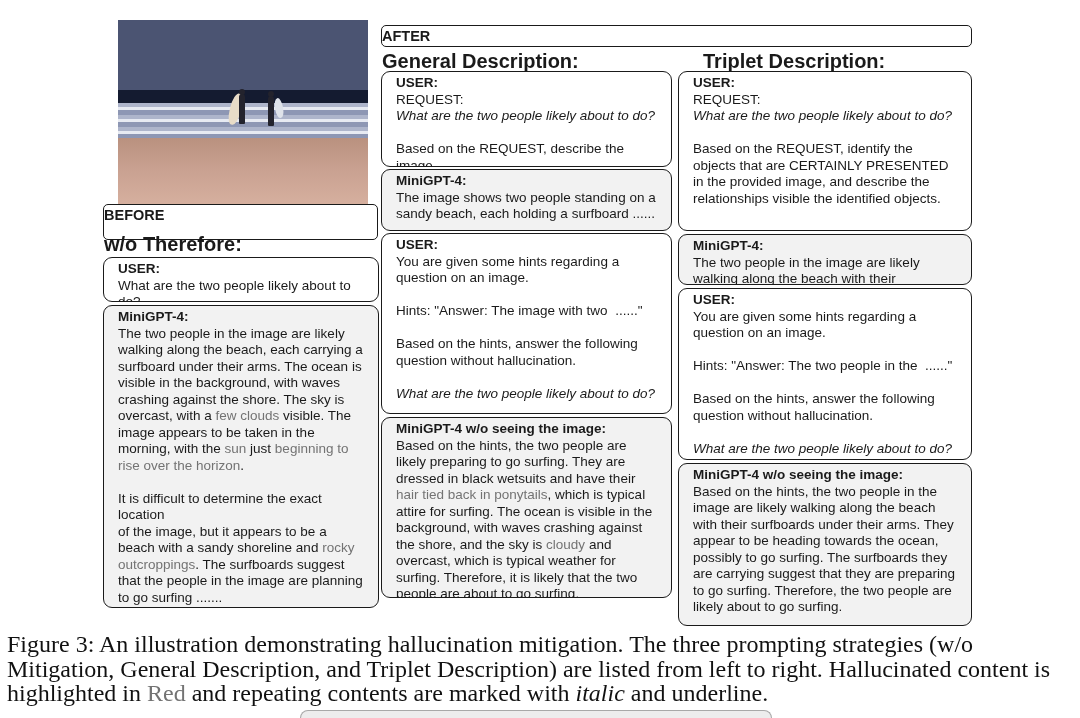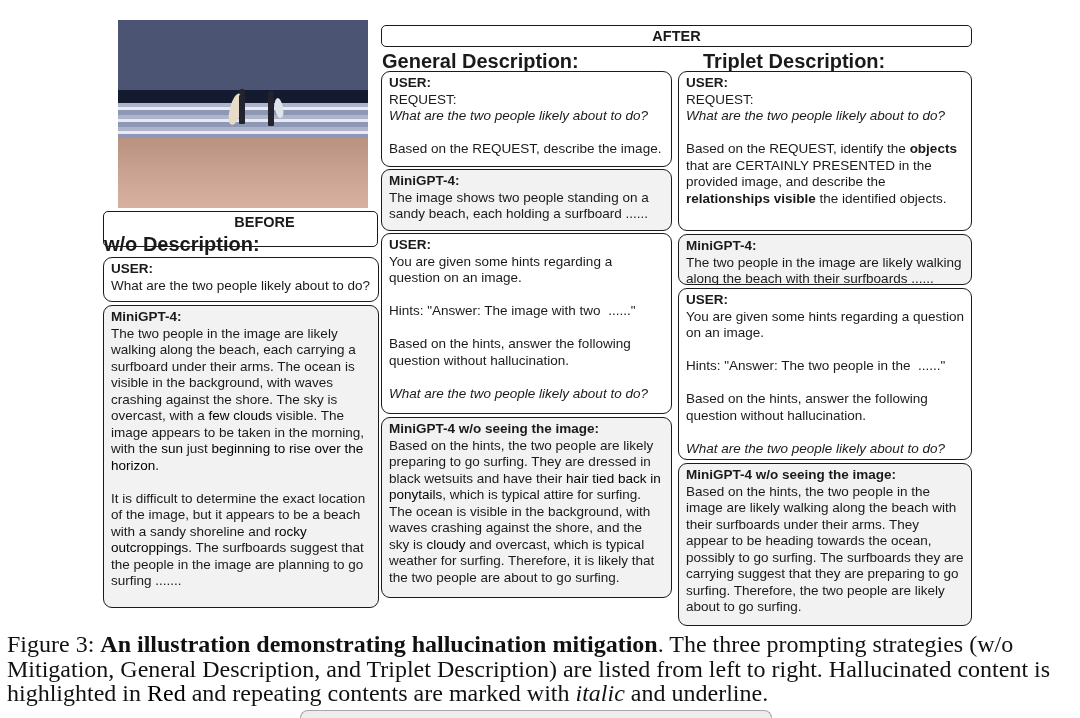--- a/index.html
+++ b/index.html
@@ -13,31 +13,31 @@
   .photo .sea{position:absolute;left:0;top:44%;width:100%;height:19%;
       background:repeating-linear-gradient(180deg,#aeb5cb 0 4px,#e7eaf2 4px 7px,#8e97b4 7px 12px);}
   .photo .beach{position:absolute;left:0;top:63%;width:100%;height:37%;
       background:linear-gradient(180deg,#b9917f 0%,#c9a191 45%,#d7b1a0 100%);}
   .photo .surfer{position:absolute;width:6px;height:30px;background:#23232d;border-radius:3px 3px 1px 1px;}
   .photo .surfer .head{position:absolute;left:0;top:-5px;width:6px;height:6px;border-radius:50%;background:#23232d;}
   .photo .board{position:absolute;width:11px;height:32px;background:#e8dcc8;border-radius:50% 50% 45% 45%;}
 
   
   .box{position:absolute;border:1.6px solid #1a1a1a;border-radius:9px;background:#ffffff;
-       padding:3px 7px;font-size:13.5px;line-height:16.5px;overflow:hidden;box-sizing:border-box;}
+       padding:3px 14px;font-size:13.5px;line-height:16.5px;overflow:hidden;box-sizing:border-box;}
   .box.gray{background:#f2f2f2;}
   .box .label{font-weight:bold;}
   .box .body{white-space:pre-wrap;}
-  .seg-bold{font-weight:bold;margin-top:46px;}
+  .seg-bold{font-weight:normal;margin-top:46px;}
   .seg-italic{font-style:italic;}
   .seg-underline{}
-  .seg-red{color:#000000;}
+  .seg-red{color:#737373;}
 
   .banner{position:absolute;border:1.6px solid #1a1a1a;border-radius:5px;background:#ffffff;
-          text-align:center;font-weight:bold;font-size:14.5px;line-height:20px;box-sizing:border-box;}
+          font-weight:bold;font-size:14.5px;line-height:20px;box-sizing:border-box;}
   .col-heading{position:absolute;font-weight:bold;font-size:20px;line-height:18px;}
 
   
   .caption{position:absolute;left:7px;top:632px;width:1068px;
            font-family:"Liberation Serif", serif;font-size:24px;line-height:24.5px;
            white-space:pre-wrap;color:#111;}
 
   
   .bottom-partial{position:absolute;left:300px;top:710px;width:472px;height:14px;
                   background:#ededed;border:1px solid #a8a8a8;border-bottom:none;
@@ -56,28 +56,28 @@
     <div class="board" style="left:112px;top:73px;transform:rotate(14deg);"></div>
     <div class="surfer" style="left:121px;top:74px;">
         <div class="head"></div>
       </div>
     <div class="board" style="left:157px;top:78px;width:8px;height:20px;background:#dfe3ea;transform:rotate(-10deg);"></div>
     <div class="surfer" style="left:150px;top:76px;">
         <div class="head"></div>
       </div>
   </div>
 
-  <div class="banner" style="left:103px;top:211px;width:275px;height:36px;padding-left:48px;">
+  <div class="banner" style="left:103px;top:204px;width:275px;height:36px;">
     <span>BEFORE</span>
   </div>
   <div class="banner" style="left:381px;top:25px;width:591px;height:22px;">
     <span>AFTER</span>
   </div>
 
-  <div class="col-heading" style="left:104px;top:235px;">w/o Description:</div>
+  <div class="col-heading" style="left:104px;top:235px;">w/o Therefore:</div>
   <div class="col-heading" style="left:382px;top:52px;">General Description:</div>
   <div class="col-heading" style="left:703px;top:52px;">Triplet Description:</div>
 
   <div class="box" style="left:103px;top:257px;width:276px;height:45px;">
     <div class="label">USER:</div>
     <div class="body"><span>What are the two people likely about to do?</span></div>
   </div>
   <div class="box gray" style="left:103px;top:305px;width:276px;height:303px;">
     <div class="label">MiniGPT-4:</div>
     <div class="body"><span>The two people in the image are likely walking along the beach, each carrying a surfboard under their arms. The ocean is visible in the background, with waves crashing against the shore. The sky is overcast, with a </span><span class="seg-red">few clouds</span><span> visible. The image appears to be taken in the morning, with the </span><span class="seg-red">sun</span><span> just </span><span class="seg-red">beginning to rise over the horizon</span><span>.

